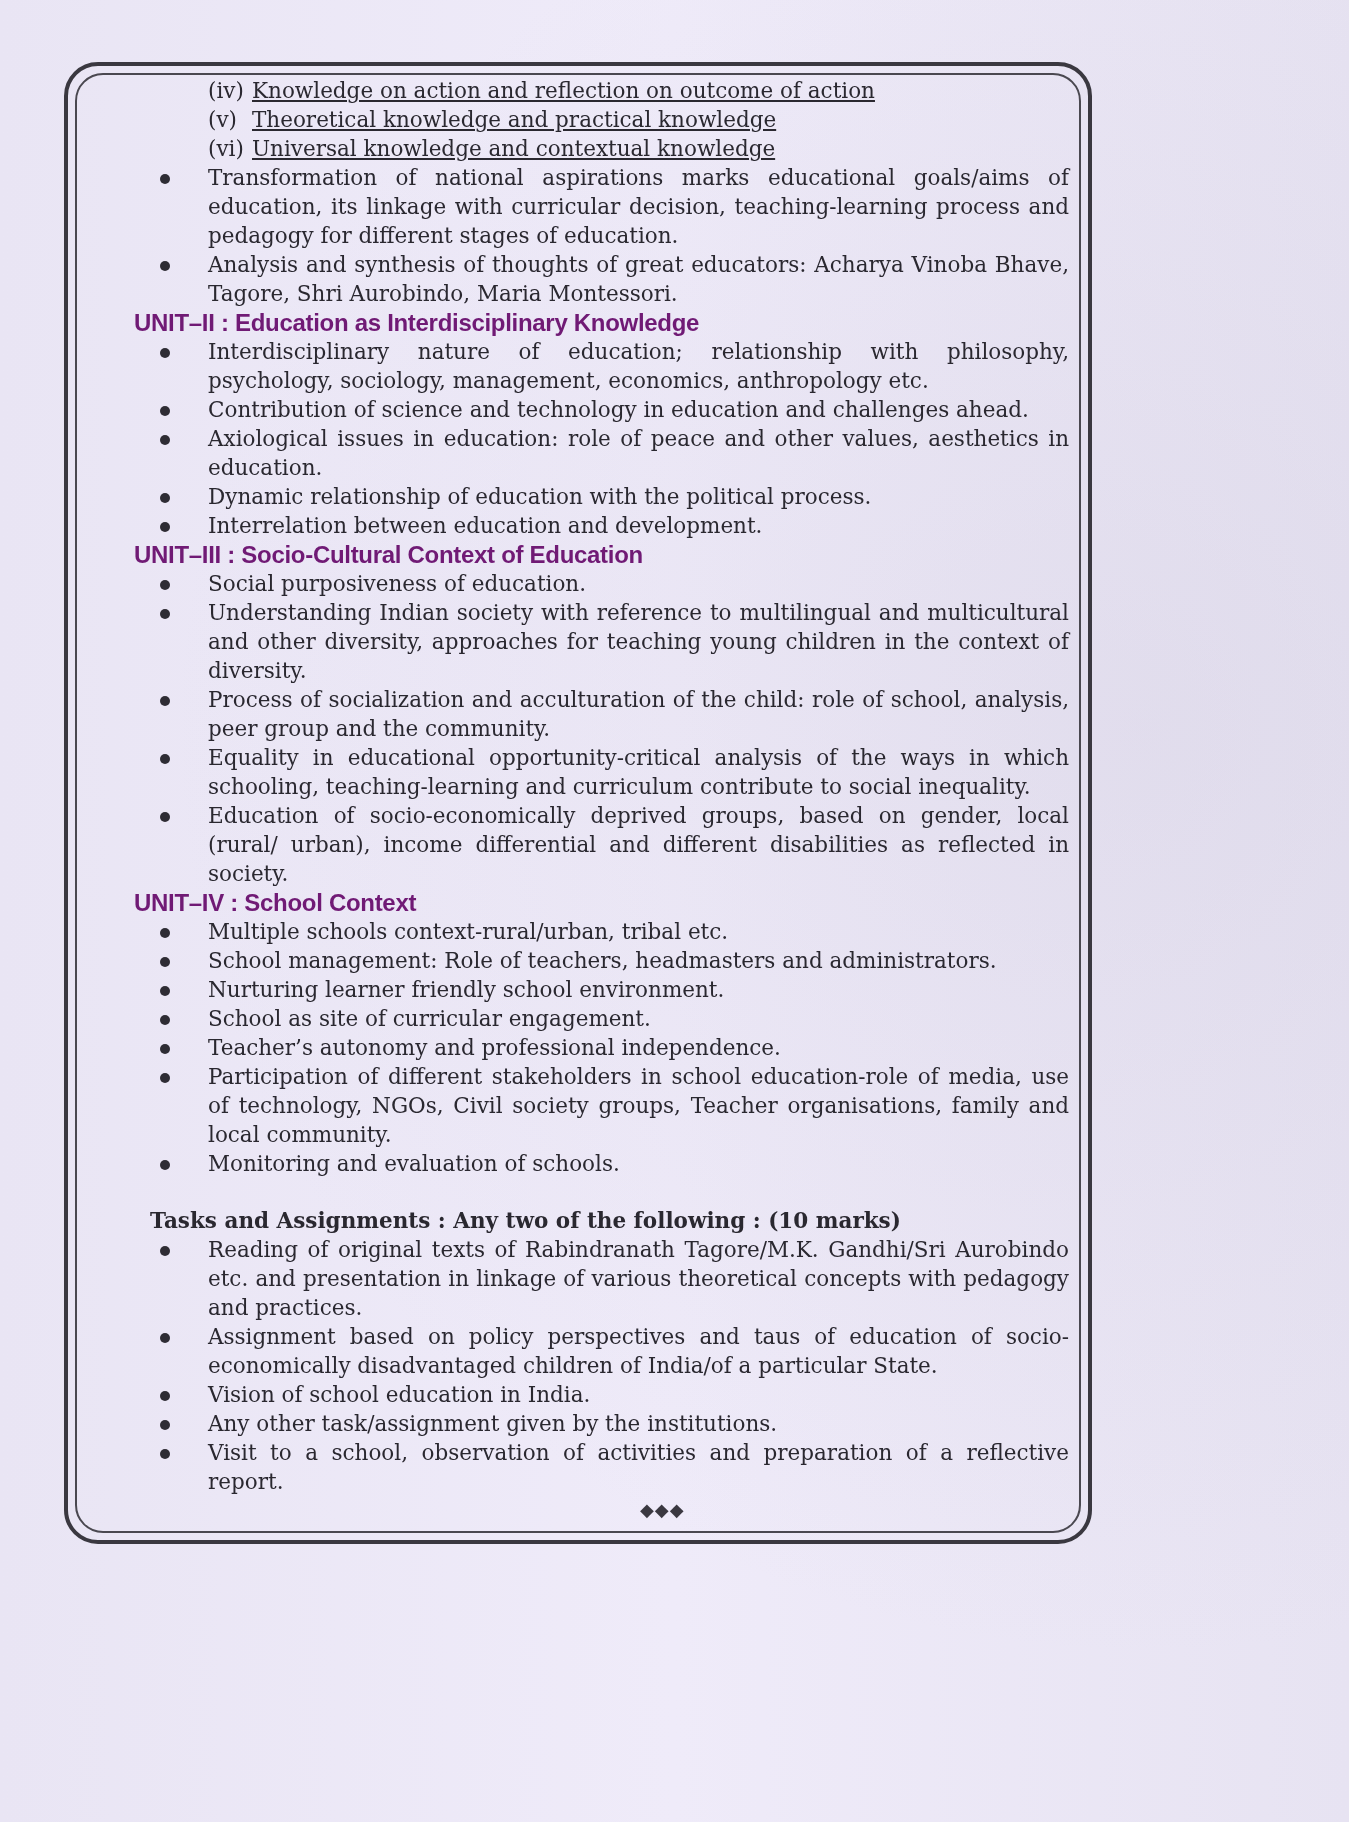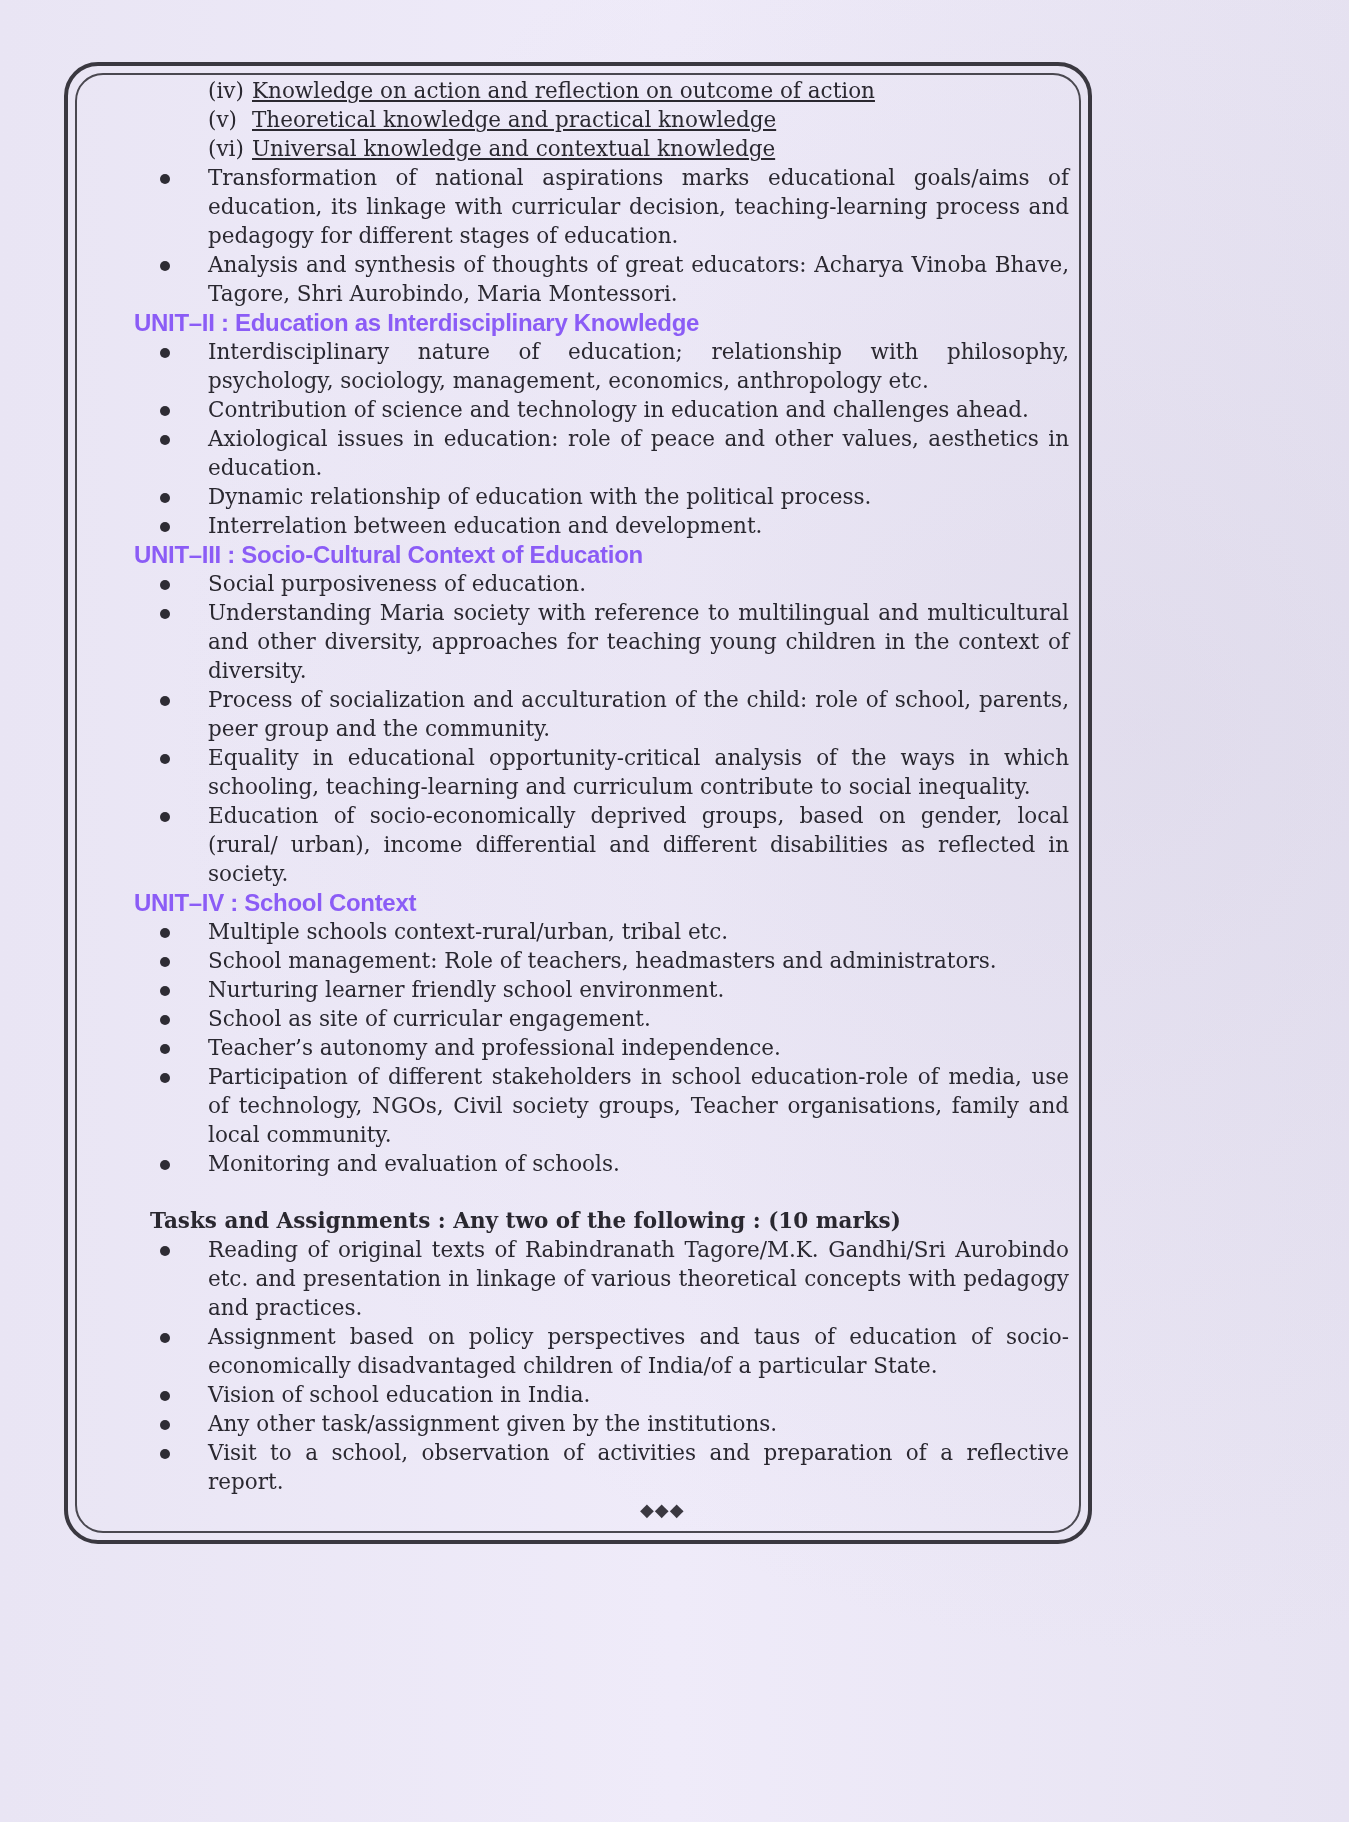--- a/index.html
+++ b/index.html
@@ -31,21 +31,21 @@
   .sub { padding-left:74px;text-decoration:underline; }
   .sub .num { display:inline-block; width:44px; }
   .bullet { position:relative; padding-left:74px; text-align:justify; }
   .bullet .dot {
     position:absolute; left:26px; top:11px; width:10px; height:10px;
     border-radius:50%; background:#2e2c34;
   }
   .unit-heading {
     font-family:"Liberation Sans", "DejaVu Sans", sans-serif;
     font-weight:bold; font-size:24px; line-height:29px;
-    margin-left:-0px; letter-spacing:-0.3px; color:#8b5cf6;
+    margin-left:-0px; letter-spacing:-0.3px; color:#701a75;
   }
   .tasks-heading {
     font-weight:bold; padding-left:16px; margin-top:28px; font-size:21.5px;
   }
   .ornament {
     position:absolute; left:640px; top:1499px; font-size:18px; letter-spacing:1px;
     color:#3a3840;
   }
 </style>
 </head>
@@ -74,22 +74,22 @@
     <div class="bullet"><span class="dot"></span><span>Interdisciplinary nature of education; relationship with philosophy, psychology, sociology, management, economics, anthropology etc.</span></div>
     <div class="bullet"><span class="dot"></span><span>Contribution of science and technology in education and challenges ahead.</span></div>
     <div class="bullet"><span class="dot"></span><span>Axiological issues in education: role of peace and other values, aesthetics in education.</span></div>
     <div class="bullet"><span class="dot"></span><span>Dynamic relationship of education with the political process.</span></div>
     <div class="bullet"><span class="dot"></span><span>Interrelation between education and development.</span></div>
   </div>
 
   <div>
     <div class="unit-heading">UNIT–III : Socio-Cultural Context of Education</div>
     <div class="bullet"><span class="dot"></span><span>Social purposiveness of education.</span></div>
-    <div class="bullet"><span class="dot"></span><span>Understanding Maria society with reference to multilingual and multicultural and other diversity, approaches for teaching young children in the context of diversity.</span></div>
-    <div class="bullet"><span class="dot"></span><span>Process of socialization and acculturation of the child: role of school, parents, peer group and the community.</span></div>
+    <div class="bullet"><span class="dot"></span><span>Understanding Indian society with reference to multilingual and multicultural and other diversity, approaches for teaching young children in the context of diversity.</span></div>
+    <div class="bullet"><span class="dot"></span><span>Process of socialization and acculturation of the child: role of school, analysis, peer group and the community.</span></div>
     <div class="bullet"><span class="dot"></span><span>Equality in educational opportunity-critical analysis of the ways in which schooling, teaching-learning and curriculum contribute to social inequality.</span></div>
     <div class="bullet"><span class="dot"></span><span>Education of socio-economically deprived groups, based on gender, local (rural/ urban), income differential and different disabilities as reflected in society.</span></div>
   </div>
 
   <div>
     <div class="unit-heading">UNIT–IV : School Context</div>
     <div class="bullet"><span class="dot"></span><span>Multiple schools context-rural/urban, tribal etc.</span></div>
     <div class="bullet"><span class="dot"></span><span>School management: Role of teachers, headmasters and administrators.</span></div>
     <div class="bullet"><span class="dot"></span><span>Nurturing learner friendly school environment.</span></div>
     <div class="bullet"><span class="dot"></span><span>School as site of curricular engagement.</span></div>

